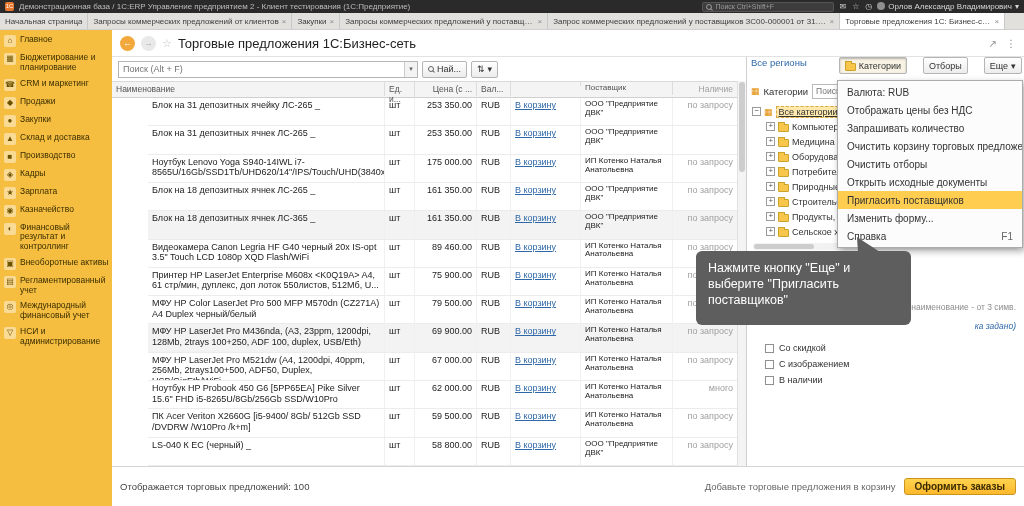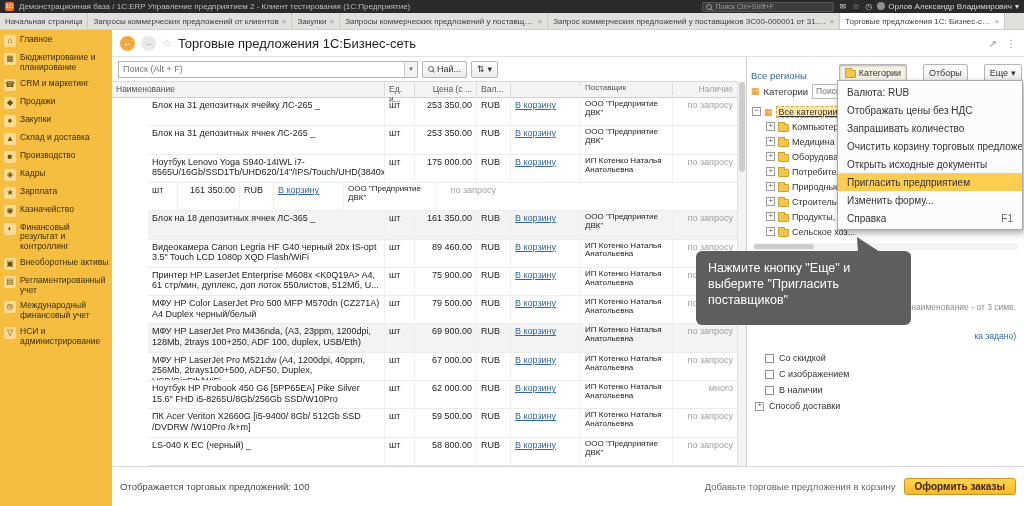--- a/index.html
+++ b/index.html
@@ -71,42 +71,42 @@
 .vscroll{flex:0 0 9px;background:#f4f4f4;border-left:1px solid #e0e0e0;position:relative;}
 .vscroll .thumb{position:absolute;top:1px;left:1px;right:1px;height:90px;background:#cdcdcd;border-radius:3px;}
 
 
 .footer{height:40px;border-top:1px solid #d5d5d5;display:flex;align-items:center;gap:10px;padding:0 8px;font-size:9.5px;color:#444;flex:none;}
 .footer .fright{margin-left:auto;display:flex;align-items:center;gap:8px;}
 .orderbtn{background:linear-gradient(#ffd34e,#fdb82d);border:1px solid #c9951c;border-radius:3px;padding:2px 10px;font-size:10px;color:#3a2c00;font-weight:bold;white-space:nowrap;}
 
 
 .rpanel{flex:0 0 278px;display:flex;flex-direction:column;border-left:1px solid #cfcfcf;min-width:0;background:#fff;}
-.rp-toolbar{height:24px;display:flex;align-items:flex-end;gap:16px;padding:0 4px;flex:none;}
+.rp-toolbar{height:24px;display:flex;align-items:flex-start;gap:16px;padding:0 4px;flex:none;}
 .link{color:#2e68a8;font-size:9.5px;cursor:pointer;white-space:nowrap;}
 .cat-header{height:20px;display:flex;align-items:center;gap:4px;padding:0 4px;flex:none;}
 .cat-title{font-size:9.5px;color:#333;white-space:nowrap;}
 .grid-ico{color:#e08a00;font-size:9px;}
 .cat-search{flex:1;height:15px;border:1px solid #bbb;display:flex;align-items:center;min-width:0;}
 .cat-search input{flex:1;border:none;outline:none;font-size:8.5px;color:#777;padding:0 3px;font-family:inherit;min-width:0;}
 .tree{flex:none;padding:3px 0 0 5px;}
 .tnode{display:flex;align-items:center;gap:3px;height:15px;font-size:9px;color:#333;}
 .tnode.root .tlabel{background:#ffe9ad;border:1px dashed #d8a93c;padding:0 14px 0 2px;text-decoration:underline;}
 .indent{width:11px;flex:none;}
 .expander{width:9px;height:9px;border:1px solid #9a9a9a;background:#fff;position:relative;flex:none;}
 .expander::before{content:"+";position:absolute;left:1.5px;top:-2.5px;font-size:8px;color:#555;}
 .expander.open::before{content:"−";left:1.5px;}
 .folder{width:11px;height:8px;background:#f7c64a;border:1px solid #caa32a;border-radius:1px;position:relative;flex:none;margin-top:2px;}
 .folder::before{content:"";position:absolute;top:-3px;left:-1px;width:5px;height:2px;background:#f7c64a;border:1px solid #caa32a;border-bottom:none;}
 .tlabel{white-space:nowrap;overflow:hidden;text-overflow:ellipsis;max-width:100px;}
 .hscroll{height:7px;margin:4px 6px 0 6px;background:#f2f2f2;border-radius:3px;position:relative;flex:none;}
 .hscroll .hthumb{position:absolute;left:1px;top:1px;bottom:1px;width:60px;background:#cdcdcd;border-radius:3px;}
 .filters{margin-top:52px;padding:0 8px;flex:none;}
 .hint{font-size:8.5px;color:#8d8d8d;text-align:right;white-space:nowrap;overflow:hidden;}
-.hintlink{text-align:right;margin-top:19px;font-size:8.5px;}
+.hintlink{text-align:right;margin-top:9px;font-size:8.5px;font-style:italic;}
 .checks{margin-top:12px;padding-left:10px;display:flex;flex-direction:column;gap:6px;}
 .chk{display:flex;align-items:center;gap:5px;font-size:9px;color:#333;}
 .box{width:9px;height:9px;border:1px solid #8f8f8f;background:#fff;flex:none;}
 
 
 .menu{position:absolute;left:837px;top:80px;width:186px;background:#fcfcfc;border:1px solid #ababab;box-shadow:2px 3px 7px rgba(0,0,0,.35);z-index:40;padding:2px 0;}
 .mitem{display:flex;align-items:center;padding:3.5px 9px;font-size:10px;color:#333;white-space:nowrap;overflow:hidden;}
 .mitem .sc{margin-left:auto;color:#666;padding-left:8px;}
 .mitem.hl{background:#ffce50;}
 
@@ -291,20 +291,21 @@
               <div class="row">
                 <span class="c name">Ноутбук Lenovo Yoga S940-14IWL i7-8565U/16Gb/SSD1Tb/UHD620/14"/IPS/Touch/UHD(3840x2160)/WiFi...</span>
                   <span class="c unit">шт</span>
                   <span class="c price">175 000.00</span>
                   <span class="c cur">RUB</span>
                   <span class="c cart"><span class="cartlink">В корзину</span></span>
                   <span class="c sup">ИП Котенко Наталья Анатольевна</span>
                   <span class="c avail">по запросу</span>
               </div>
               <div class="row">
+                <span class="c name">Блок на 18 депозитных ячнек ЛС-265 _</span>
                   <span class="c unit">шт</span>
                   <span class="c price">161 350.00</span>
                   <span class="c cur">RUB</span>
                   <span class="c cart"><span class="cartlink">В корзину</span></span>
                   <span class="c sup">ООО "Предприятие ДВК"</span>
                   <span class="c avail">по запросу</span>
               </div>
               <div class="row shaded">
                 <span class="c name">Блок на 18 депозитных ячнек ЛС-365 _</span>
                   <span class="c unit">шт</span>
@@ -489,24 +490,20 @@
                 <span>Со скидкой</span>
               </div>
             <div class="chk">
                 <span class="box"></span>
                 <span>С изображением</span>
               </div>
             <div class="chk">
                 <span class="box"></span>
                 <span>В наличии</span>
               </div>
-            <div class="chk" style="margin-left:-10px;">
-                <span class="expander"></span>
-                <span>Способ доставки</span>
-              </div>
           </div>
         </div>
       </div>
     </div>
 
     <div class="footer">
       <span>Отображается торговых предложений: 100</span>
       <span class="fright">
         <span style="color:#666;">Добавьте торговые предложения в корзину</span>
         <span class="orderbtn">Оформить заказы</span>
@@ -522,24 +519,27 @@
   <div class="mitem">
       <span>Отображать цены без НДС</span>
     </div>
   <div class="mitem">
       <span>Запрашивать количество</span>
     </div>
   <div class="mitem">
       <span>Очистить корзину торговых предложений</span>
     </div>
   <div class="mitem">
+      <span>Очистить отборы</span>
+    </div>
+  <div class="mitem">
       <span>Открыть исходные документы</span>
     </div>
   <div class="mitem hl">
-      <span>Пригласить предприятием</span>
+      <span>Пригласить поставщиков</span>
     </div>
   <div class="mitem">
       <span>Изменить форму...</span>
     </div>
   <div class="mitem">
       <span>Справка</span>
       <span class="sc">F1</span>
     </div>
 </div>
 

